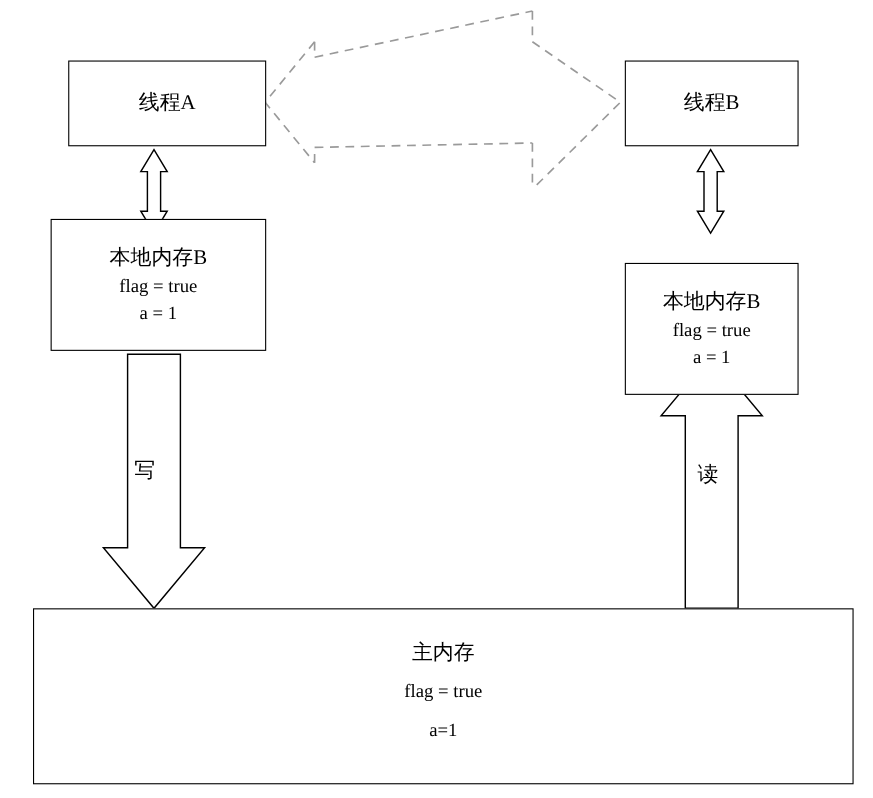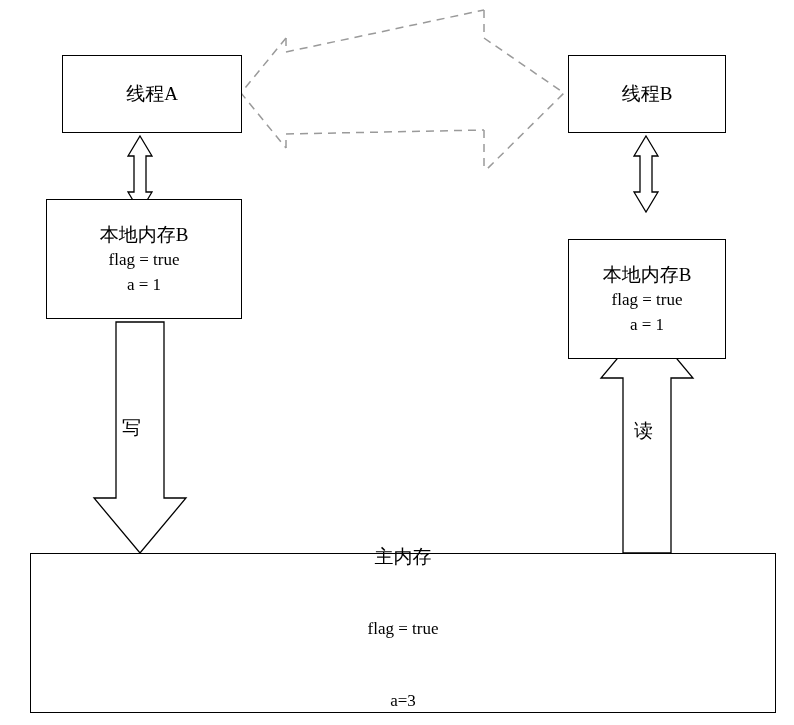--- a/index.html
+++ b/index.html
@@ -45,21 +45,21 @@
     margin-bottom: 10px;
   }
   .main-mem-line {
     font-size: 17px;
     margin-bottom: 10px;
   }
   #thread-a-box { left: 62px; top: 55px; width: 180px; height: 78px; }
   #thread-b-box { left: 568px; top: 55px; width: 158px; height: 78px; }
   #local-mem-a-box { left: 46px; top: 199px; width: 196px; height: 120px; }
   #local-mem-b-box { left: 568px; top: 199px; width: 158px; height: 120px; margin-top: 40px; }
-  #main-mem-box { left: 30px; top: 553px; width: 746px; height: 160px; justify-content: center; gap: 37px; }
+  #main-mem-box { left: 30px; top: 553px; width: 746px; height: 160px; justify-content: center; }
 
   .svg-layer {
     position: absolute;
     left: 0;
     top: 0;
     width: 794px;
     height: 725px;
     pointer-events: none;
   }
   .arrow-label {
@@ -137,20 +137,20 @@
 
   <div class="box" id="local-mem-b-box">
     <span class="line title-cn">本地内存B</span>
     <span class="line code-line">flag = true</span>
     <span class="line code-line">a = 1</span>
   </div>
 
   <div class="box" id="main-mem-box">
     <span class="line main-mem-title">主内存</span>
     <span class="line main-mem-line">flag = true</span>
-    <span class="line main-mem-line">a=3</span>
+    <span class="line main-mem-line">a=1</span>
   </div>
 
 
   <div class="arrow-label" id="write-label">写</div>
   <div class="arrow-label" id="read-label">读</div>
 
 </div>
 
 </body></html>

